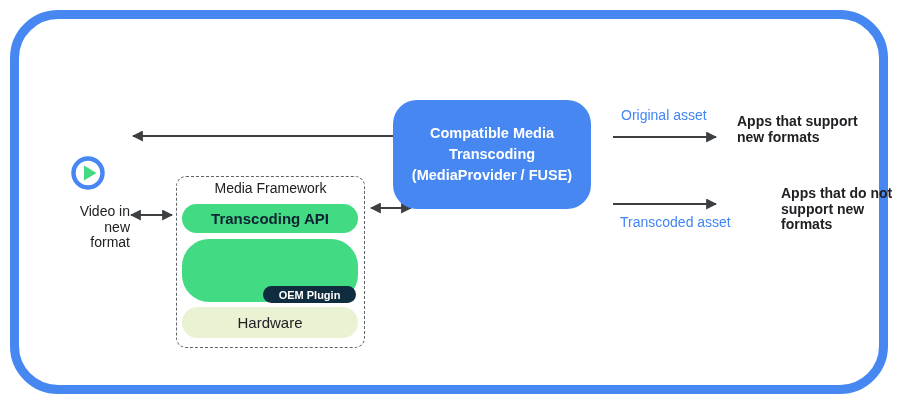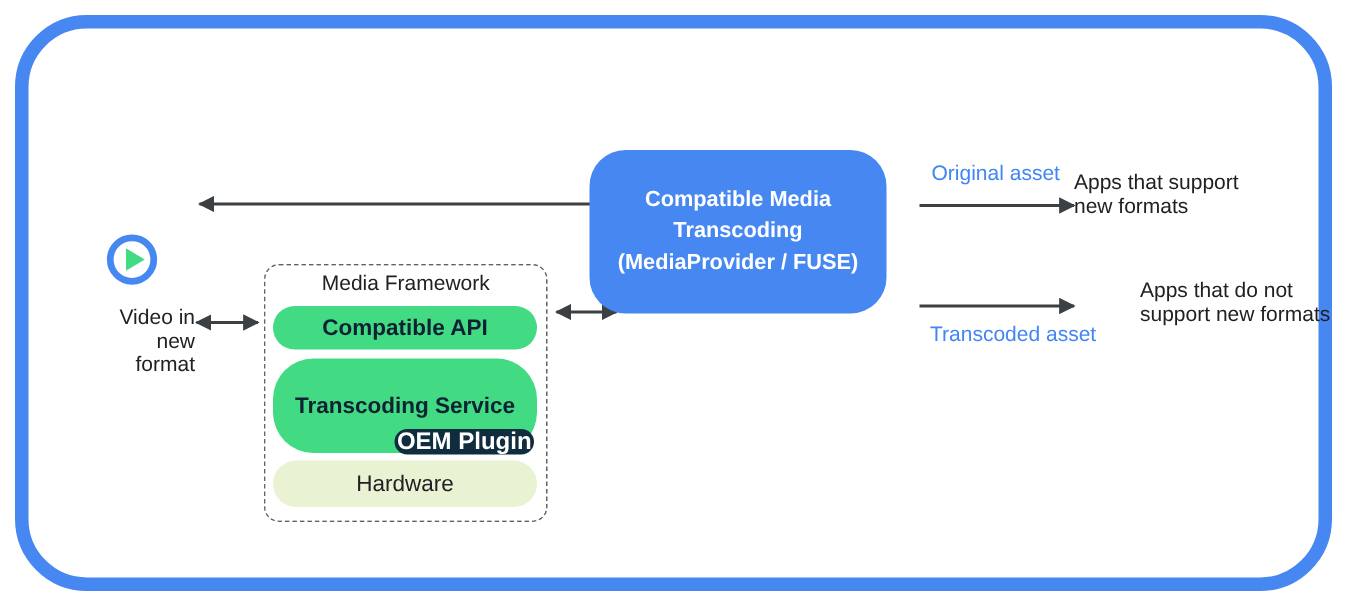--- a/index.html
+++ b/index.html
@@ -25,33 +25,33 @@
   }
   .mf-title{position:absolute;left:0;top:3px;width:100%;text-align:center;font-size:14px;}
   .pill{
     position:absolute;left:5px;width:176px;display:flex;align-items:center;justify-content:center;
     font-size:15px;font-weight:bold;color:#0e2233;box-sizing:border-box;
   }
   .pill-api{top:27px;height:29px;border-radius:15px;background:var(--android-green,#42da82);}
   .pill-service{top:62px;height:63px;border-radius:27px;background:var(--android-green,#42da82);}
   .oem-badge{
     position:absolute;right:2px;bottom:-1px;width:93px;height:17px;border-radius:9px;
-    background:var(--oem-navy,#102c3f);color:#fff;font-size:16px;font-weight:bold;
+    background:var(--oem-navy,#102c3f);color:#fff;font-size:11px;font-weight:bold;
     display:flex;align-items:center;justify-content:center;
   }
   .pill-hardware{top:130px;height:31px;border-radius:16px;background:var(--hardware-cream,#e9f2d2);font-weight:normal;color:#202124;}
   .blue-box{
     position:absolute;left:393px;top:100px;width:198px;height:109px;border-radius:24px;
     background:var(--accent-blue,#4687f2);display:flex;align-items:center;justify-content:center;
     color:#fff;font-size:14.5px;font-weight:bold;text-align:center;line-height:21px;white-space:pre-line;
   }
   .flow-label{position:absolute;font-size:14px;color:var(--label-blue,#4285f4);}
   .label-original{left:621px;top:107px;}
   .label-transcoded{left:620px;top:214px;}
-  .apps-label{position:absolute;left:716px;font-size:14px;line-height:15.5px;white-space:pre-line;}
+  .apps-label{position:absolute;left:737px;font-size:14px;line-height:15.5px;white-space:pre-line;font-weight:bold;}
   .apps-support{top:114px;}
   .apps-nosupport{top:186px;margin-left:44px;}
 </style>
 </head>
 <body>
 
 <div class="canvas">
 
   <div class="frame"></div>
 
@@ -72,23 +72,22 @@
     <circle cx="19" cy="19" r="14.5" fill="#ffffff" stroke="#4687f2" stroke-width="4.5"></circle>
     <path d="M15 11.5 L27.5 19 L15 26.5 Z" fill="#42da82"></path>
   </svg>
 
   <div class="source-label">Video in
 new
 format</div>
 
   <div class="mf-box">
     <div class="mf-title">Media Framework</div>
-    <div class="pill pill-api">Compatible API</div>
+    <div class="pill pill-api">Transcoding API</div>
     <div class="pill pill-service">
-      <span>Transcoding Service</span>
       <span class="oem-badge">OEM Plugin</span>
     </div>
     <div class="pill pill-hardware">Hardware</div>
   </div>
 
   <div class="blue-box">Compatible Media
 Transcoding
 (MediaProvider / FUSE)</div>
 
   <div class="flow-label label-original">Original asset</div>

